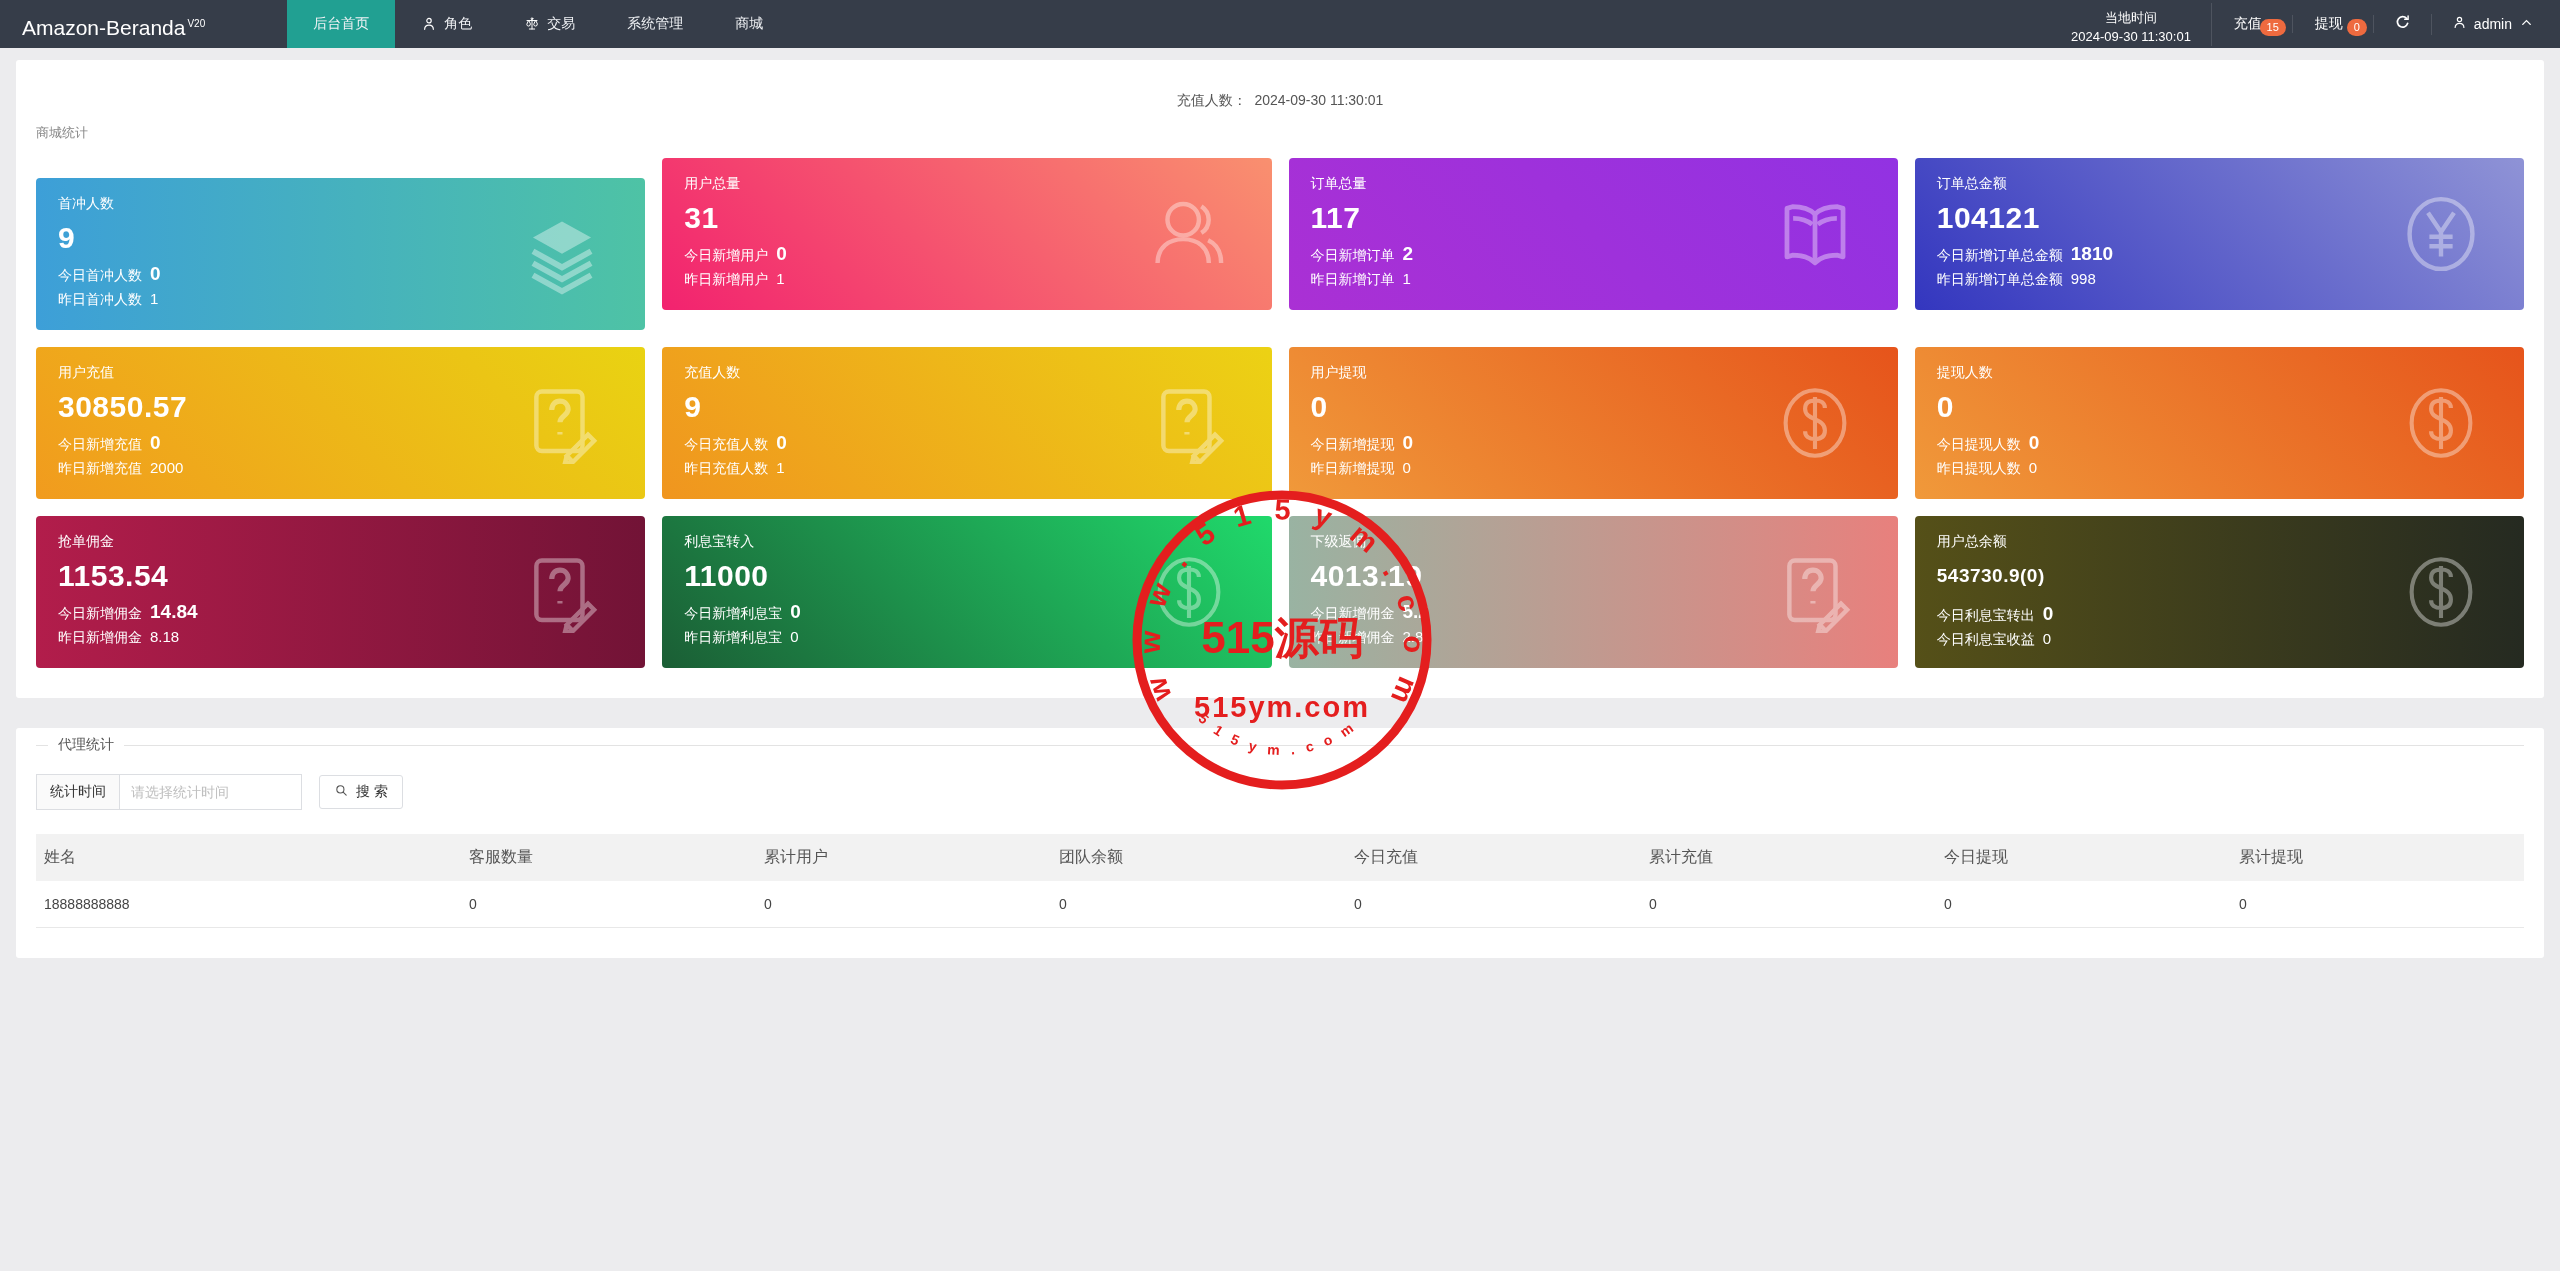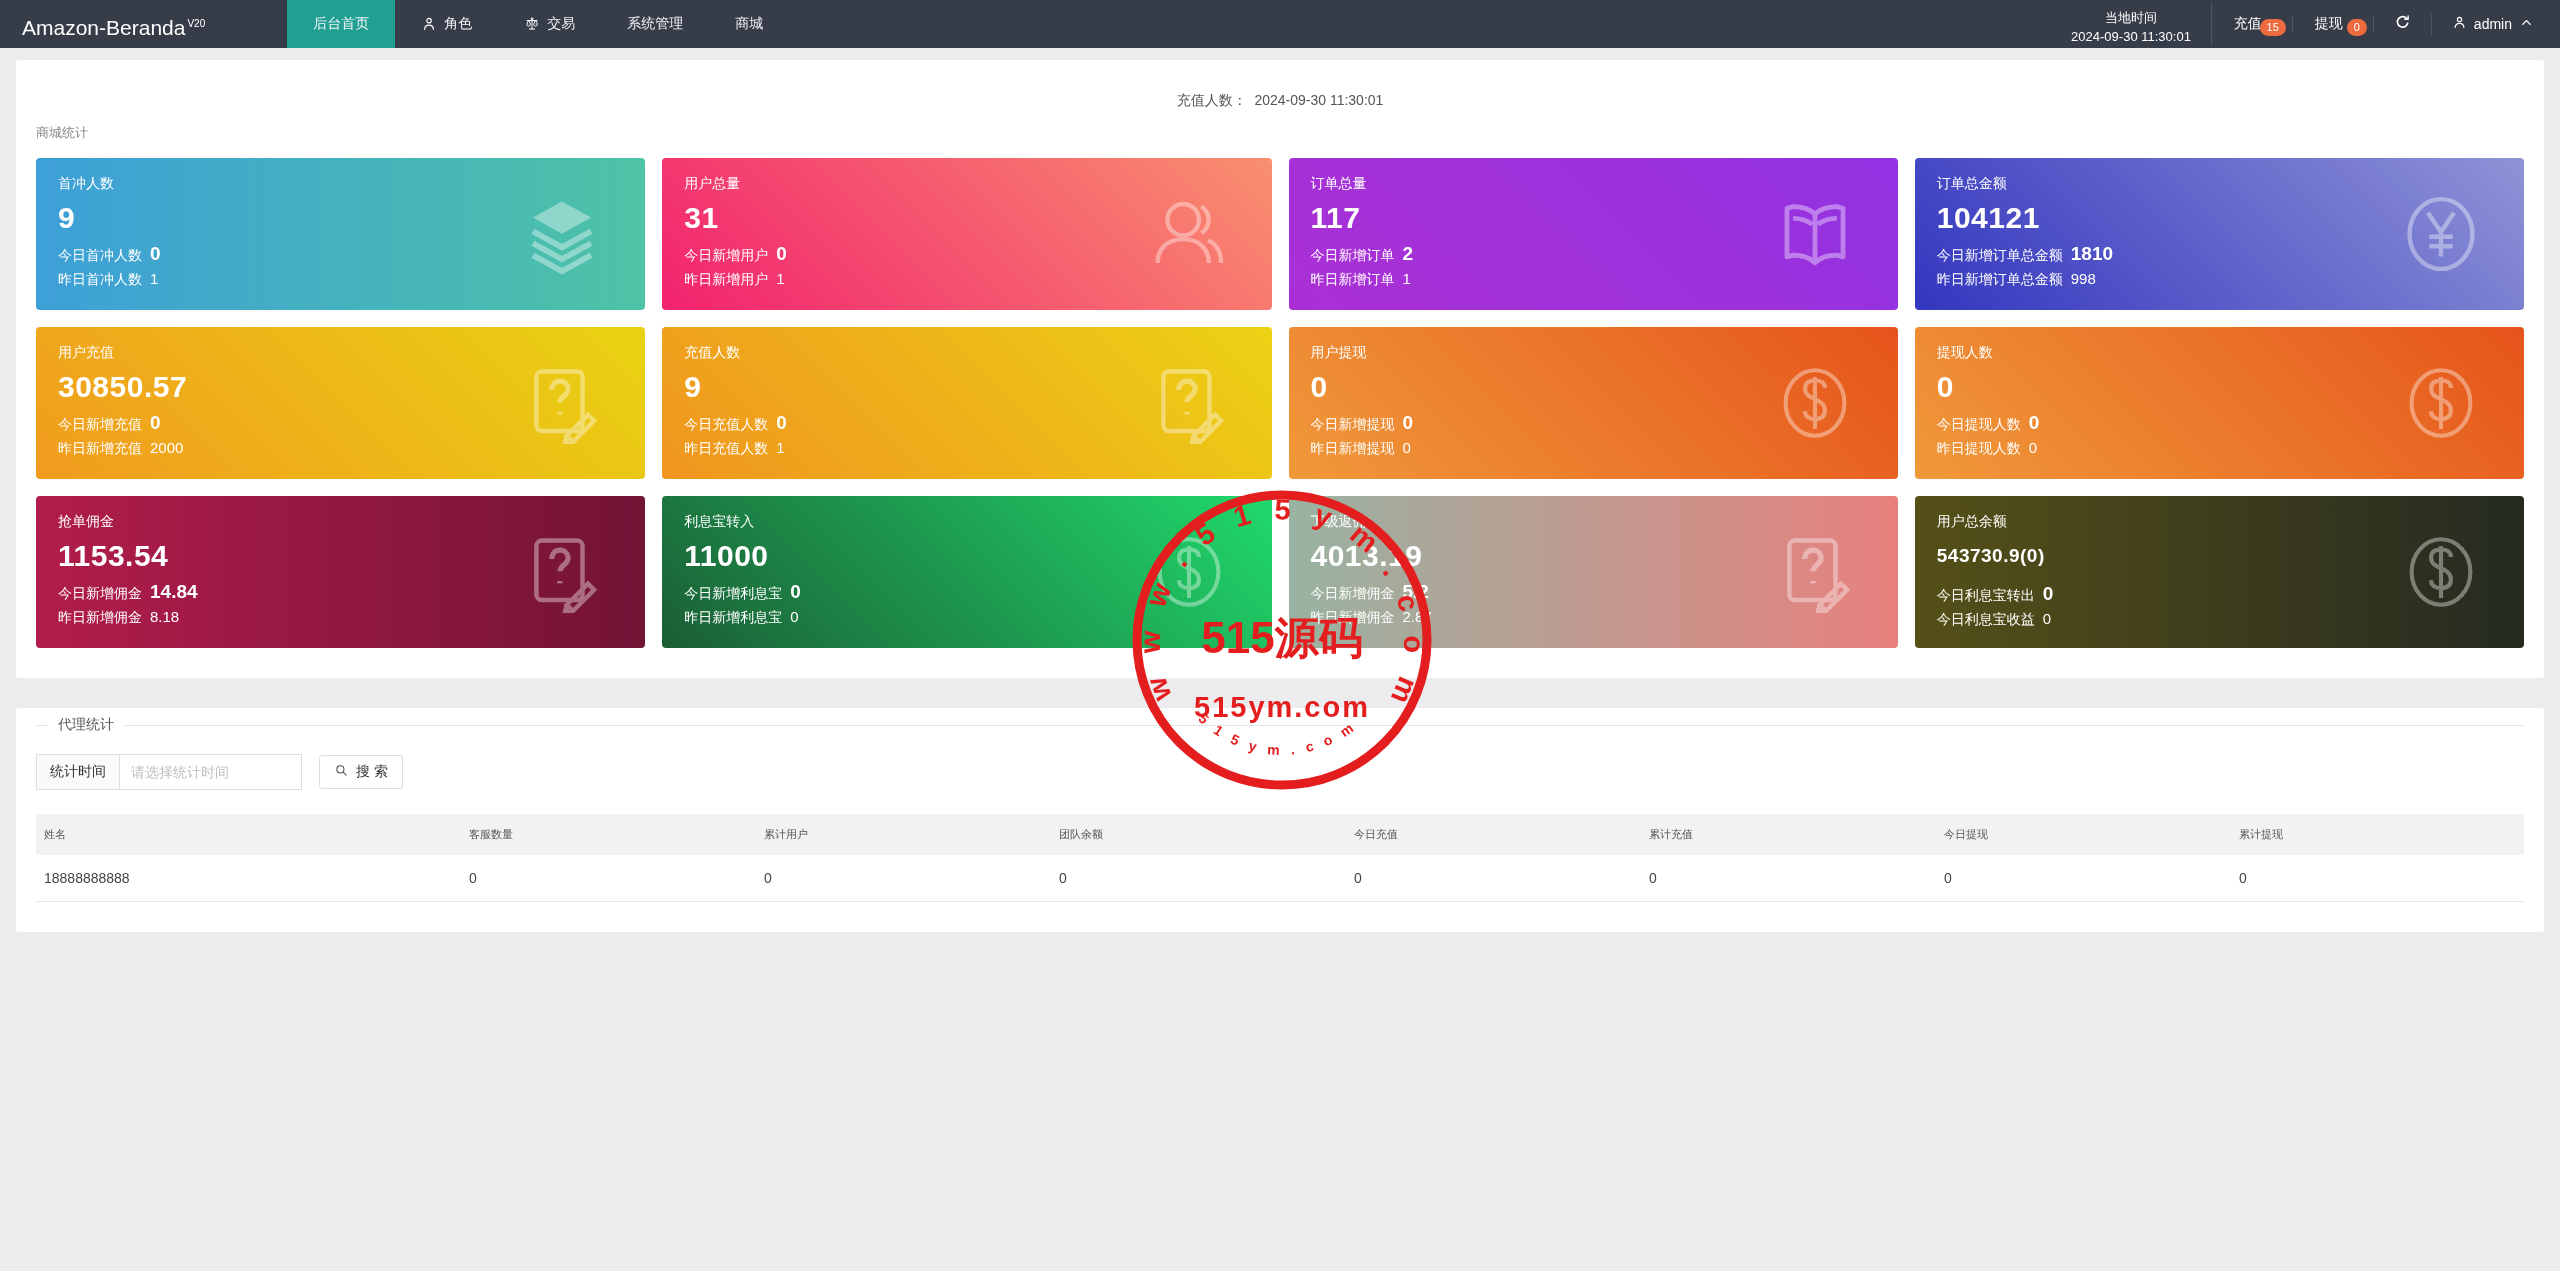--- a/index.html
+++ b/index.html
@@ -104,21 +104,21 @@
     margin-left: 17px; padding: 7px 14px; font-size: 14px; color: #333;
     background: #fff; border: 1px solid #dcdee2; border-radius: 3px;
     display: flex; align-items: center; gap: 7px; cursor: pointer;
     font-family: "Liberation Sans", "DejaVu Sans", sans-serif;
   }
   .search-btn svg { width: 15px; height: 15px; }
 
   table.agent-table { width: 100%; border-collapse: collapse; margin-top: 24px; }
   .agent-table th {
     background: #f2f2f2; font-weight: normal; text-align: left;
-    font-size: 11px; color: #555; padding: 13px 10px;
+    font-size: 16px; color: #555; padding: 13px 10px;
   }
   .agent-table th:first-child, .agent-table td:first-child { padding-left: 8px; width: 17%; }
   .agent-table td {
     font-size: 14px; color: #444; padding: 15px 10px;
     border-bottom: 1px solid #e8e8e8;
   }
 
   
   .watermark {
     position: absolute; left: 1122px; top: 480px; width: 320px; height: 320px;
@@ -205,21 +205,21 @@
 
 <div class="main">
 
   <div class="panel panel-stats">
     <div class="time-center">
       <span>充值人数：</span>&nbsp;
       <span>2024-09-30 11:30:01</span>
     </div>
     <div class="section-label">商城统计</div>
     <div class="cards-grid" id="cards-grid">
-        <div class="stat-card" style="background: linear-gradient(90deg, rgb(61, 159, 216), rgb(78, 195, 165));">
+        <div class="stat-card" style="background: linear-gradient(90deg, rgb(61, 159, 216), rgb(78, 195, 165)); margin-top: 20px;">
           <div class="card-title">首冲人数</div>
           <div class="card-value">9</div>
           <div class="card-line">
             <span>今日首冲人数</span>
             <span class="strong">0</span>
           </div>
           <div class="card-line">
             <span>昨日首冲人数</span>
             <span class="normal">1</span>
           </div>

